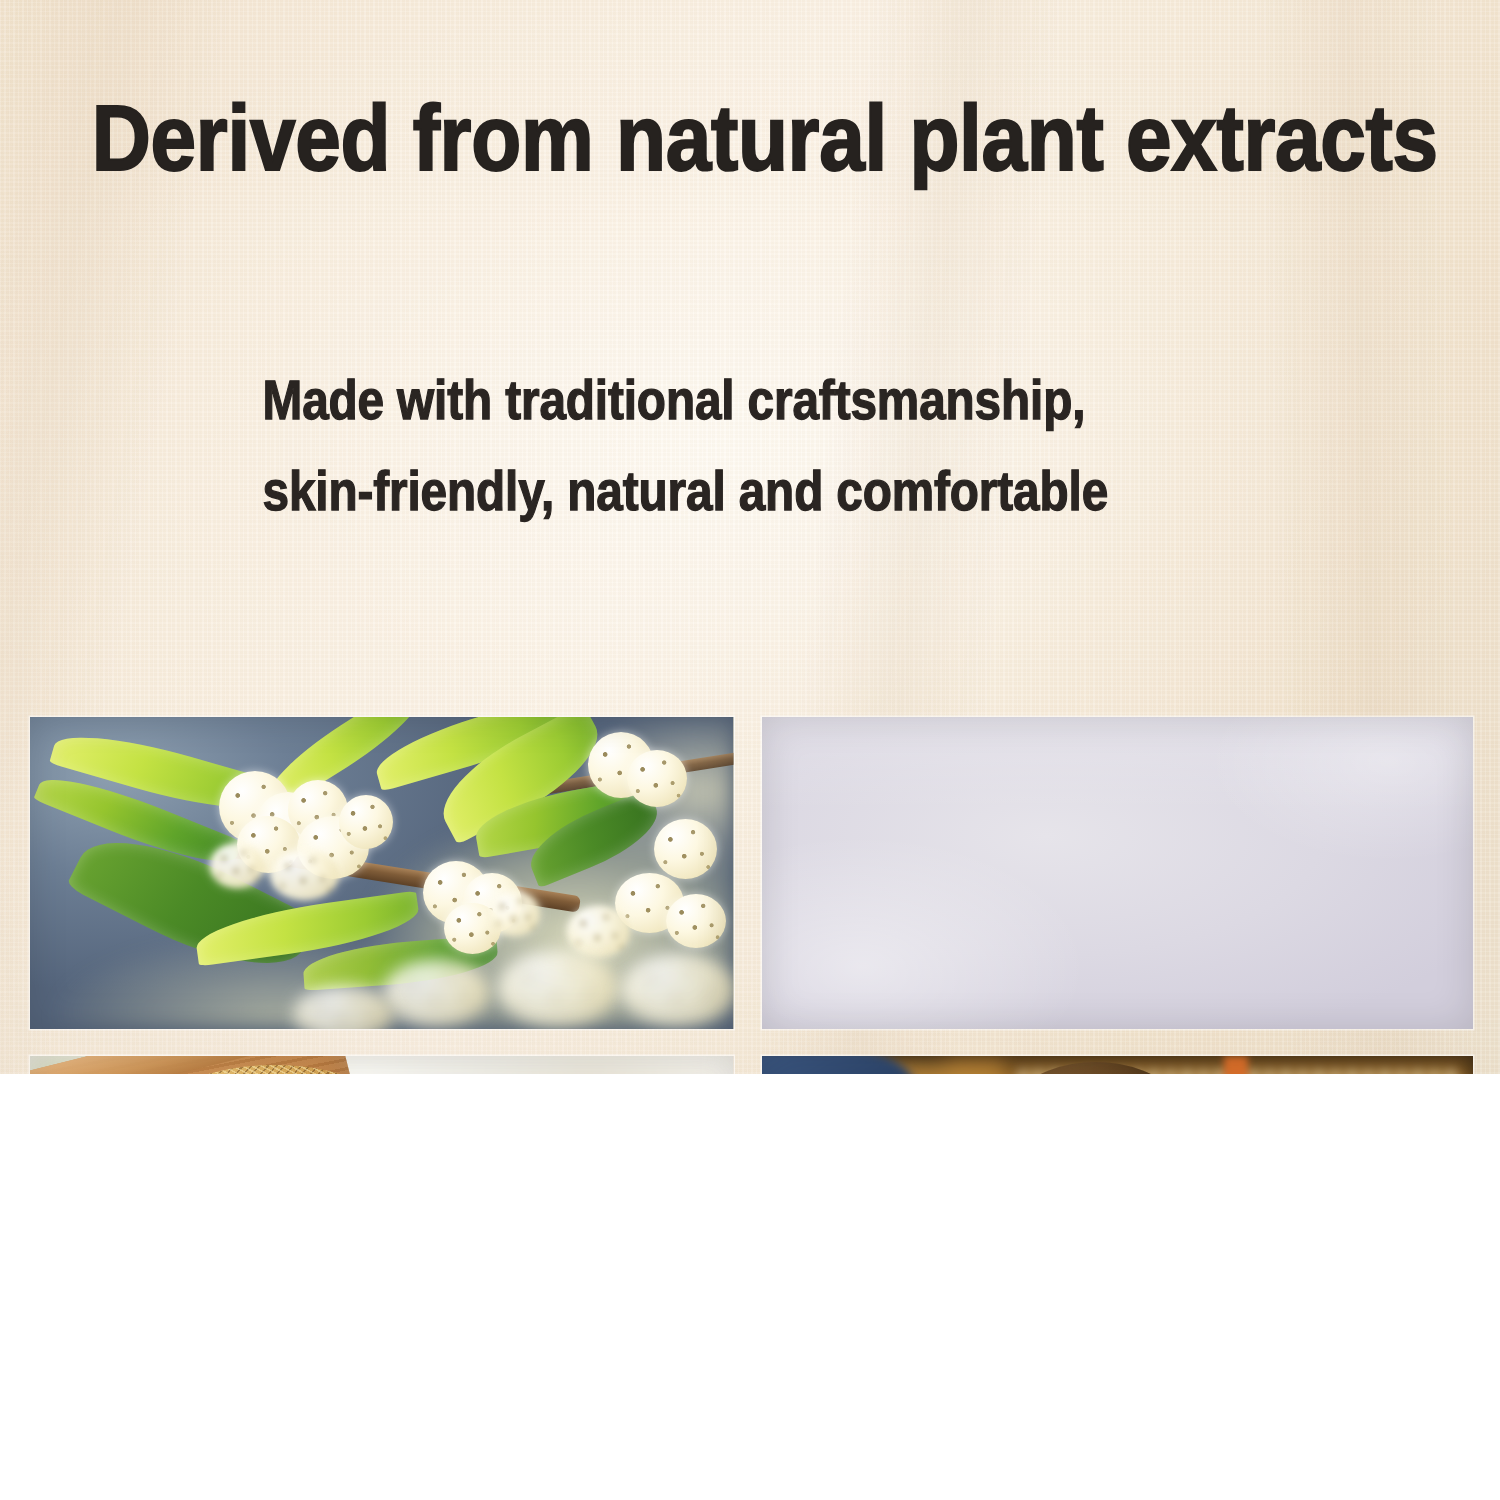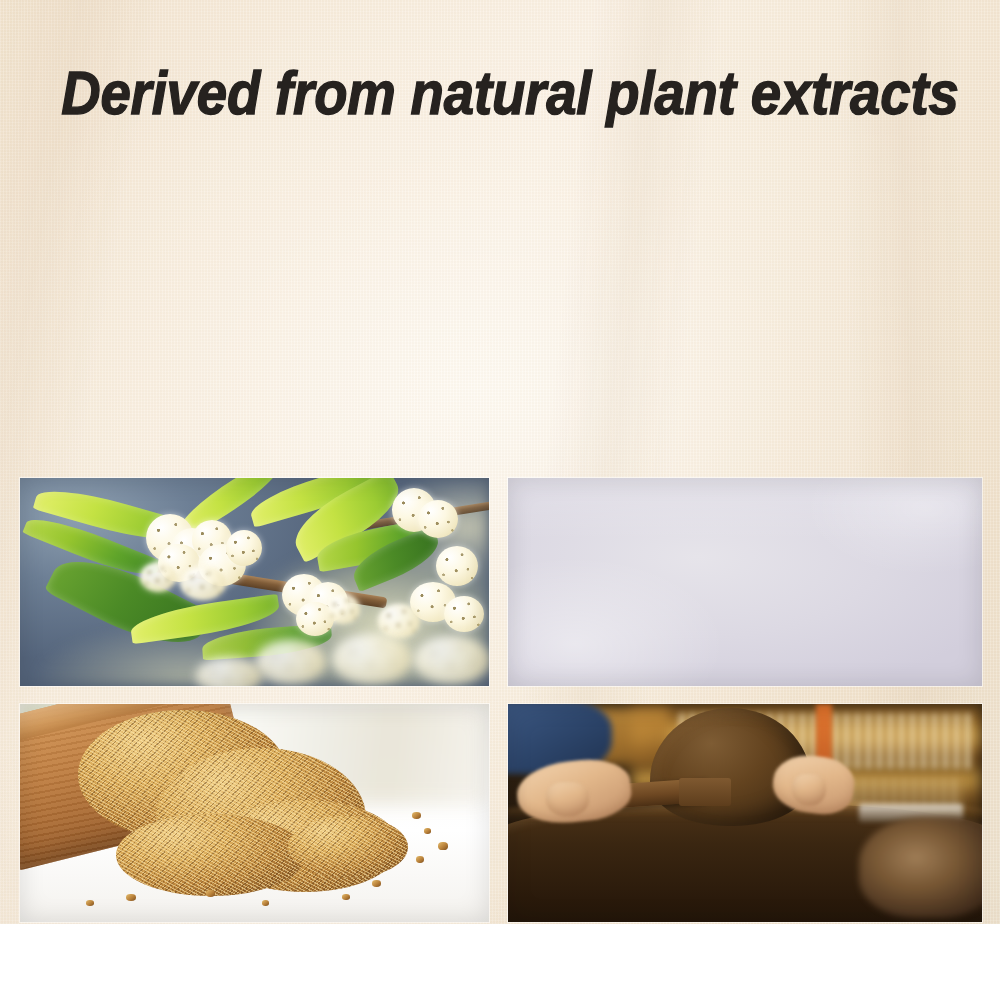--- a/index.html
+++ b/index.html
@@ -11,26 +11,25 @@
     width: 1000px;
     height: 1000px;
     overflow: hidden;
     font-family: "Liberation Sans", sans-serif;
   }
 
   
   .page {
     position: relative;
     width: 1000px;
-    height: 924px;
+    height: 716px;
     background:
       radial-gradient(ellipse 70% 55% at 48% 42%, rgba(255,252,246,0.85) 0%, rgba(255,250,242,0.25) 45%, rgba(246,232,213,0) 78%),
       linear-gradient(112deg, #f1e2cd 0%, #f7ecdc 22%, #faf1e4 44%, #f6ebda 62%, #f0e1cb 84%, #ece0cc 100%);
     overflow: hidden;
-    font-style: italic;
   }
   
   .page::before {
     content: "";
     position: absolute;
     inset: 0;
     background:
       repeating-linear-gradient(90deg, rgba(255,255,255,0.30) 0px, rgba(255,255,255,0.30) 1px, rgba(216,196,170,0.10) 1px, rgba(216,196,170,0.10) 3px),
       repeating-linear-gradient(0deg,  rgba(255,255,255,0.22) 0px, rgba(255,255,255,0.22) 1px, rgba(214,194,168,0.08) 1px, rgba(214,194,168,0.08) 3px);
     opacity: 0.50;
@@ -386,20 +385,24 @@
 </style>
 </head>
 <body>
 
 <div class="page">
 
   <div class="headline">
     <span class="headline-text">Derived from natural plant extracts</span>
   </div>
 
+  <div class="subhead">
+    <div class="subhead-line">Made with traditional craftsmanship,</div>
+    <div class="subhead-line">skin-friendly, natural and comfortable</div>
+  </div>
 
   <div class="photo ph-tl">
     <div class="layer tl-bg"></div>
     <div class="layer tl-bgblur"></div>
 
     <div class="branch" style="left:118px; top:100px; width:250px; height:11px; transform:rotate(9deg);"></div>
     <div class="branch" style="left:330px; top:34px; width:150px; height:8px; transform:rotate(-9deg); opacity:.85;"></div>
 
     <div class="leaf pale" style="left:14px; top:22px; width:150px; height:30px; transform:rotate(16deg);"></div>
     <div class="leaf" style="left:2px;  top:56px; width:140px; height:26px; transform:rotate(22deg);"></div>

